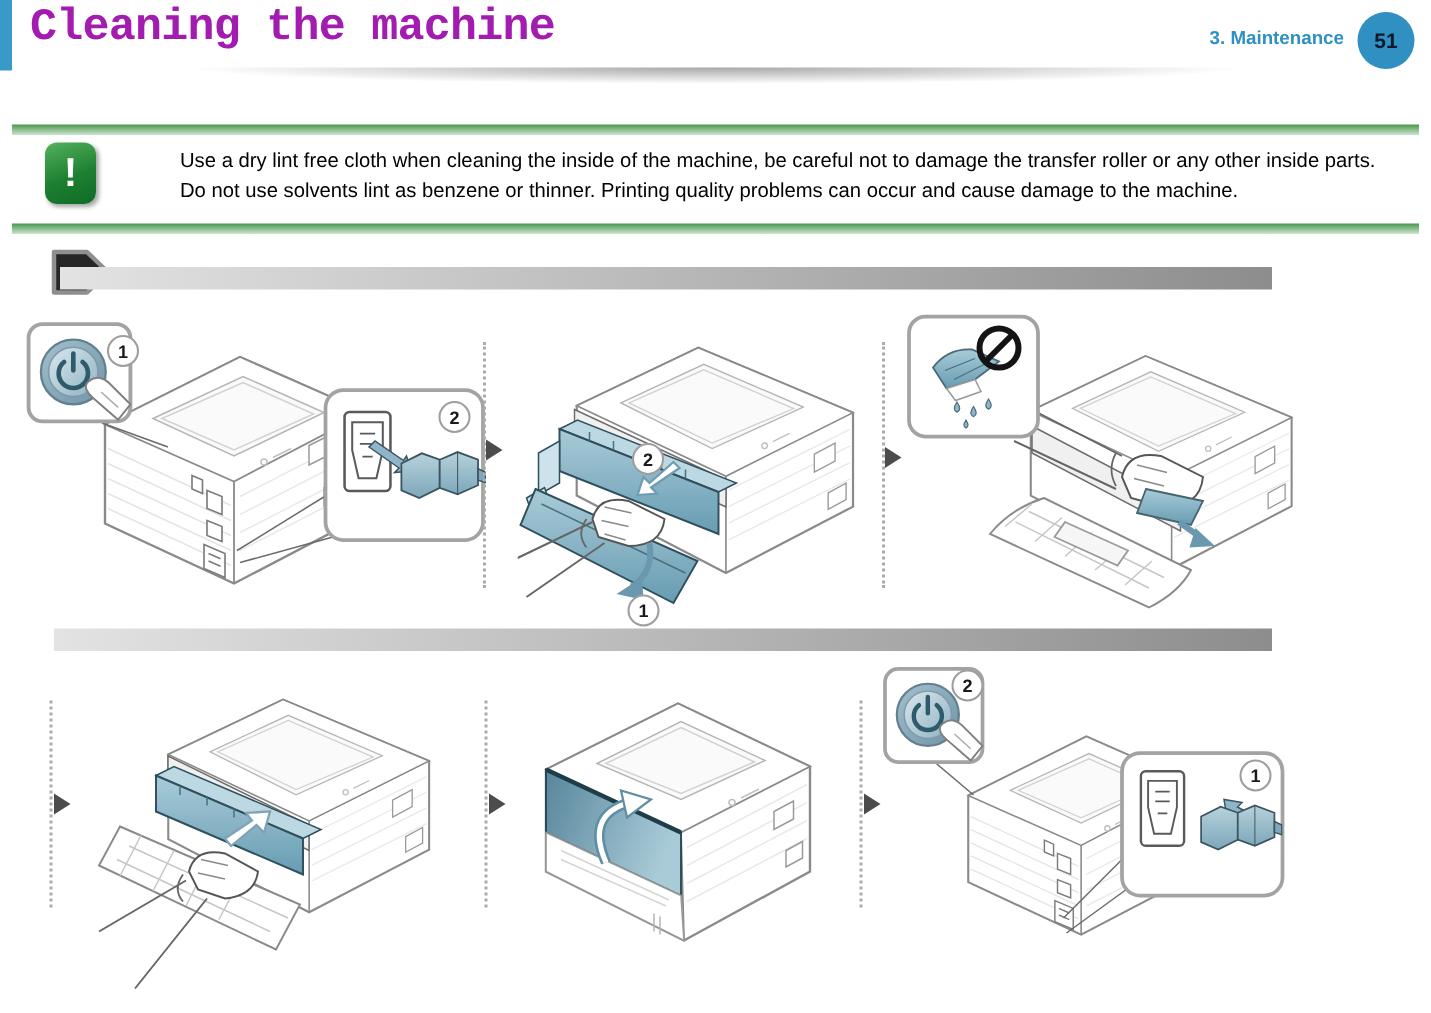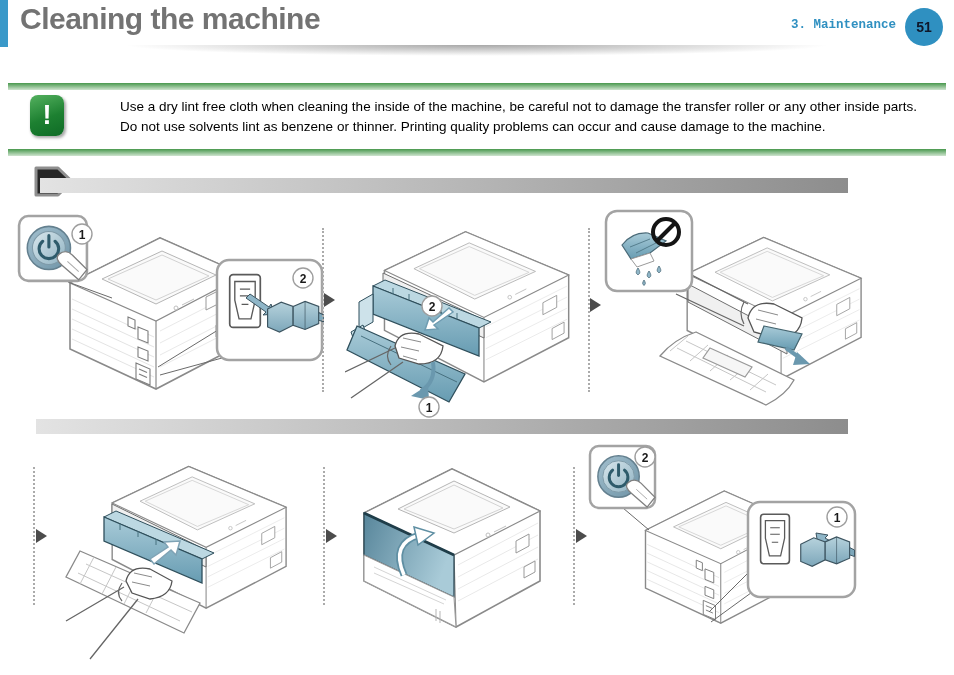--- a/index.html
+++ b/index.html
@@ -1,22 +1,22 @@
 <!DOCTYPE html>
 <html><head>
 <meta charset="utf-8">
 <style>
   html,body{margin:0;padding:0;background:#fff;}
   #page{position:relative;width:954px;height:675px;background:#fff;overflow:hidden;
         font-family:"Liberation Sans",sans-serif;}
   
   .accent-bar{position:absolute;left:0;top:0;width:8px;height:47px;background:#3a99c9;}
   .page-title{position:absolute;left:20px;top:2px;font-size:30px;font-weight:bold;
-              letter-spacing:-0.5px;color:#737373;}
-  .section-label{position:absolute;right:58px;top:18px;font-size:12.5px;font-weight:bold;color:#2f90c1;font-family:Liberation Mono, monospace;}
+              letter-spacing:-0.5px;color:#a21caf;font-family:Liberation Mono, monospace;}
+  .section-label{position:absolute;right:58px;top:18px;font-size:12.5px;font-weight:bold;color:#2f90c1;}
   .page-circle{position:absolute;left:905px;top:8px;width:38px;height:38px;border-radius:50%;
                background:#2f90c1;color:#0f172a;font-size:14px;font-weight:bold;
                display:flex;align-items:center;justify-content:center;}
   .header-shadow{position:absolute;left:8px;top:45px;width:938px;height:16px;
      background:radial-gradient(ellipse 52% 95% at 50% 0%, rgba(45,45,45,.42), rgba(45,45,45,0) 72%);}
   
   .note-bar{position:absolute;left:8px;width:938px;height:7px;
             background:linear-gradient(180deg,#48984d,#cfe4cf);}
   .note-bar.top{top:83px;}
   .note-bar.bottom{top:149px;}

